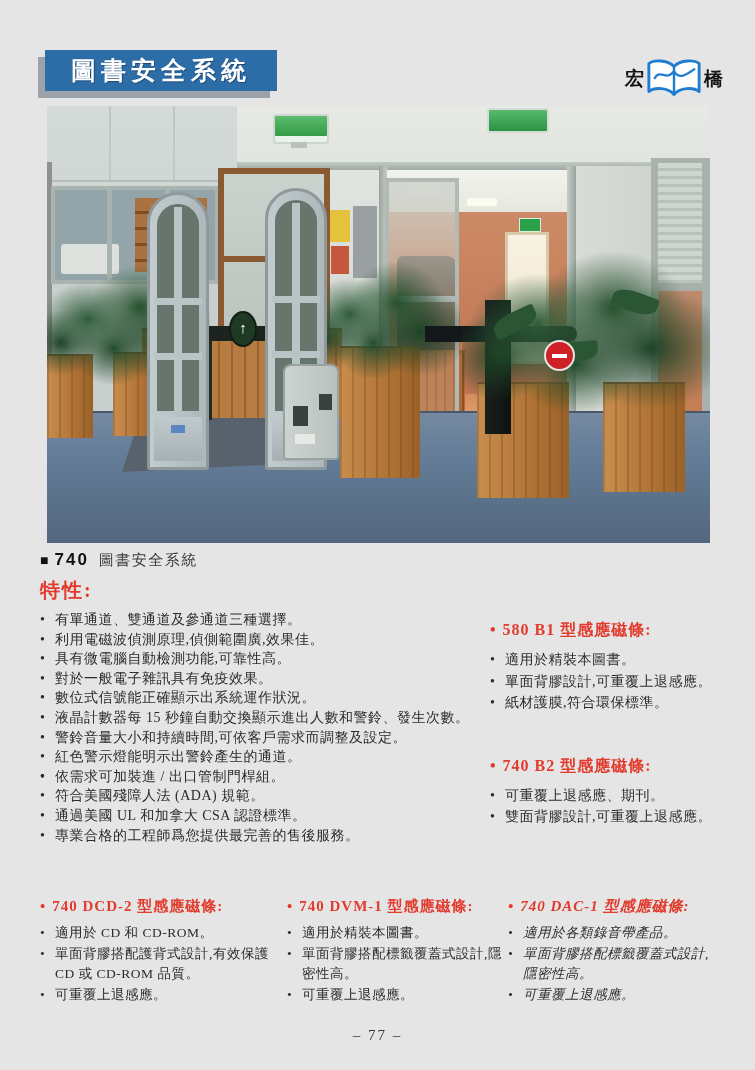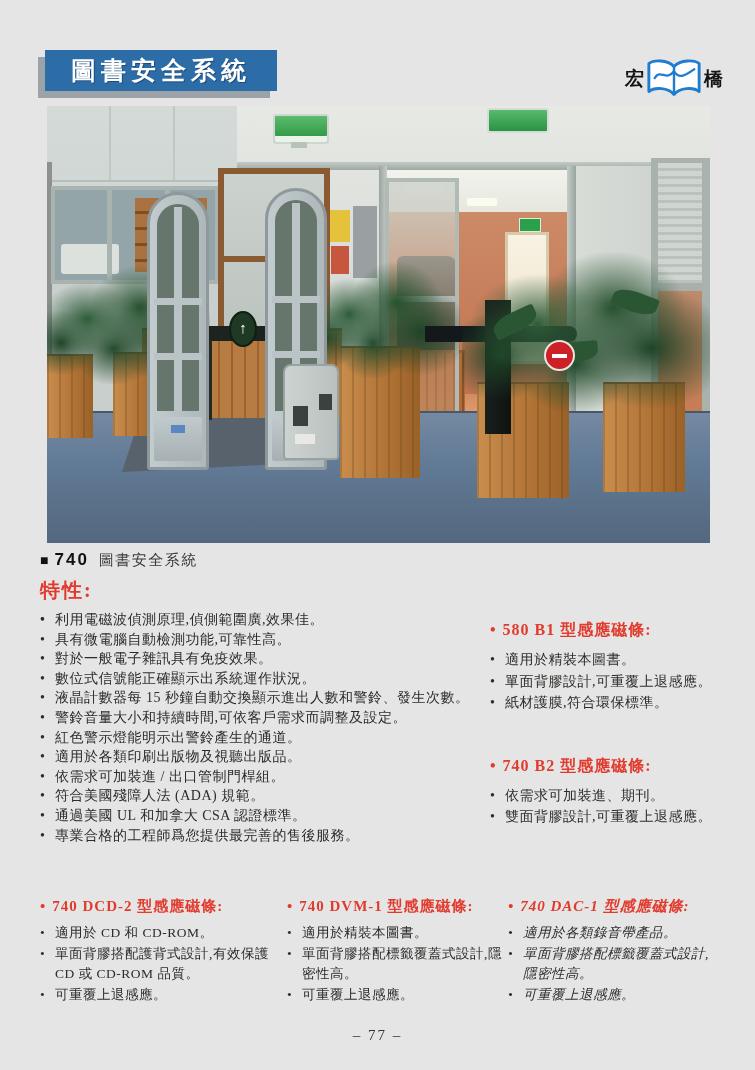--- a/index.html
+++ b/index.html
@@ -283,20 +283,21 @@
   </div>
 
   <div class="features-heading">特性:</div>
 
   <div class="cols">
     <div class="col-left">
       <ul class="blist">
 
           <li>
             <span class="dot">•</span>
+            <span>有單通道、雙通道及參通道三種選擇。</span>
           </li>
 
           <li>
             <span class="dot">•</span>
             <span>利用電磁波偵測原理,偵側範圍廣,效果佳。</span>
           </li>
 
           <li>
             <span class="dot">•</span>
             <span>具有微電腦自動檢測功能,可靠性高。</span>
@@ -322,21 +323,20 @@
             <span>警鈴音量大小和持續時間,可依客戶需求而調整及設定。</span>
           </li>
 
           <li>
             <span class="dot">•</span>
             <span>紅色警示燈能明示出警鈴產生的通道。</span>
           </li>
 
           <li>
             <span class="dot">•</span>
-            <span>適用於各類印刷出版物及視聽出版品。</span>
           </li>
 
           <li>
             <span class="dot">•</span>
             <span>依需求可加裝進 / 出口管制門桿組。</span>
           </li>
 
           <li>
             <span class="dot">•</span>
             <span>符合美國殘障人法 (ADA) 規範。</span>
@@ -377,21 +377,21 @@
           </ul>
       </div>
       <div class="sec">
         <div class="sec-h">
           <span class="dot">•</span><span>740 B2 型感應磁條:</span>
         </div>
         <ul class="blist">
 
             <li>
               <span class="dot">•</span>
-              <span>依需求可加裝進、期刊。</span>
+              <span>可重覆上退感應、期刊。</span>
             </li>
 
             <li>
               <span class="dot">•</span>
               <span>雙面背膠設計,可重覆上退感應。</span>
             </li>
           </ul>
       </div>
     </div>
   </div>

